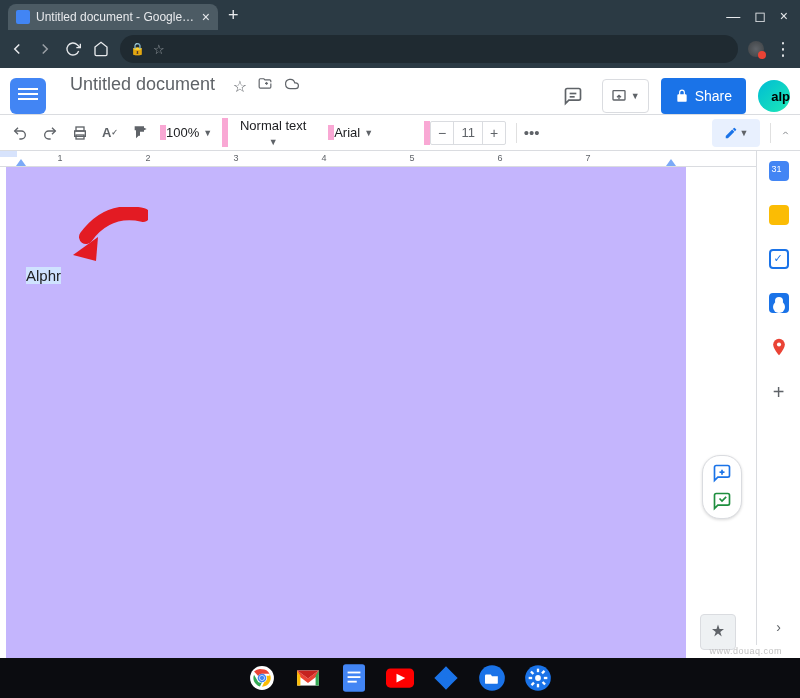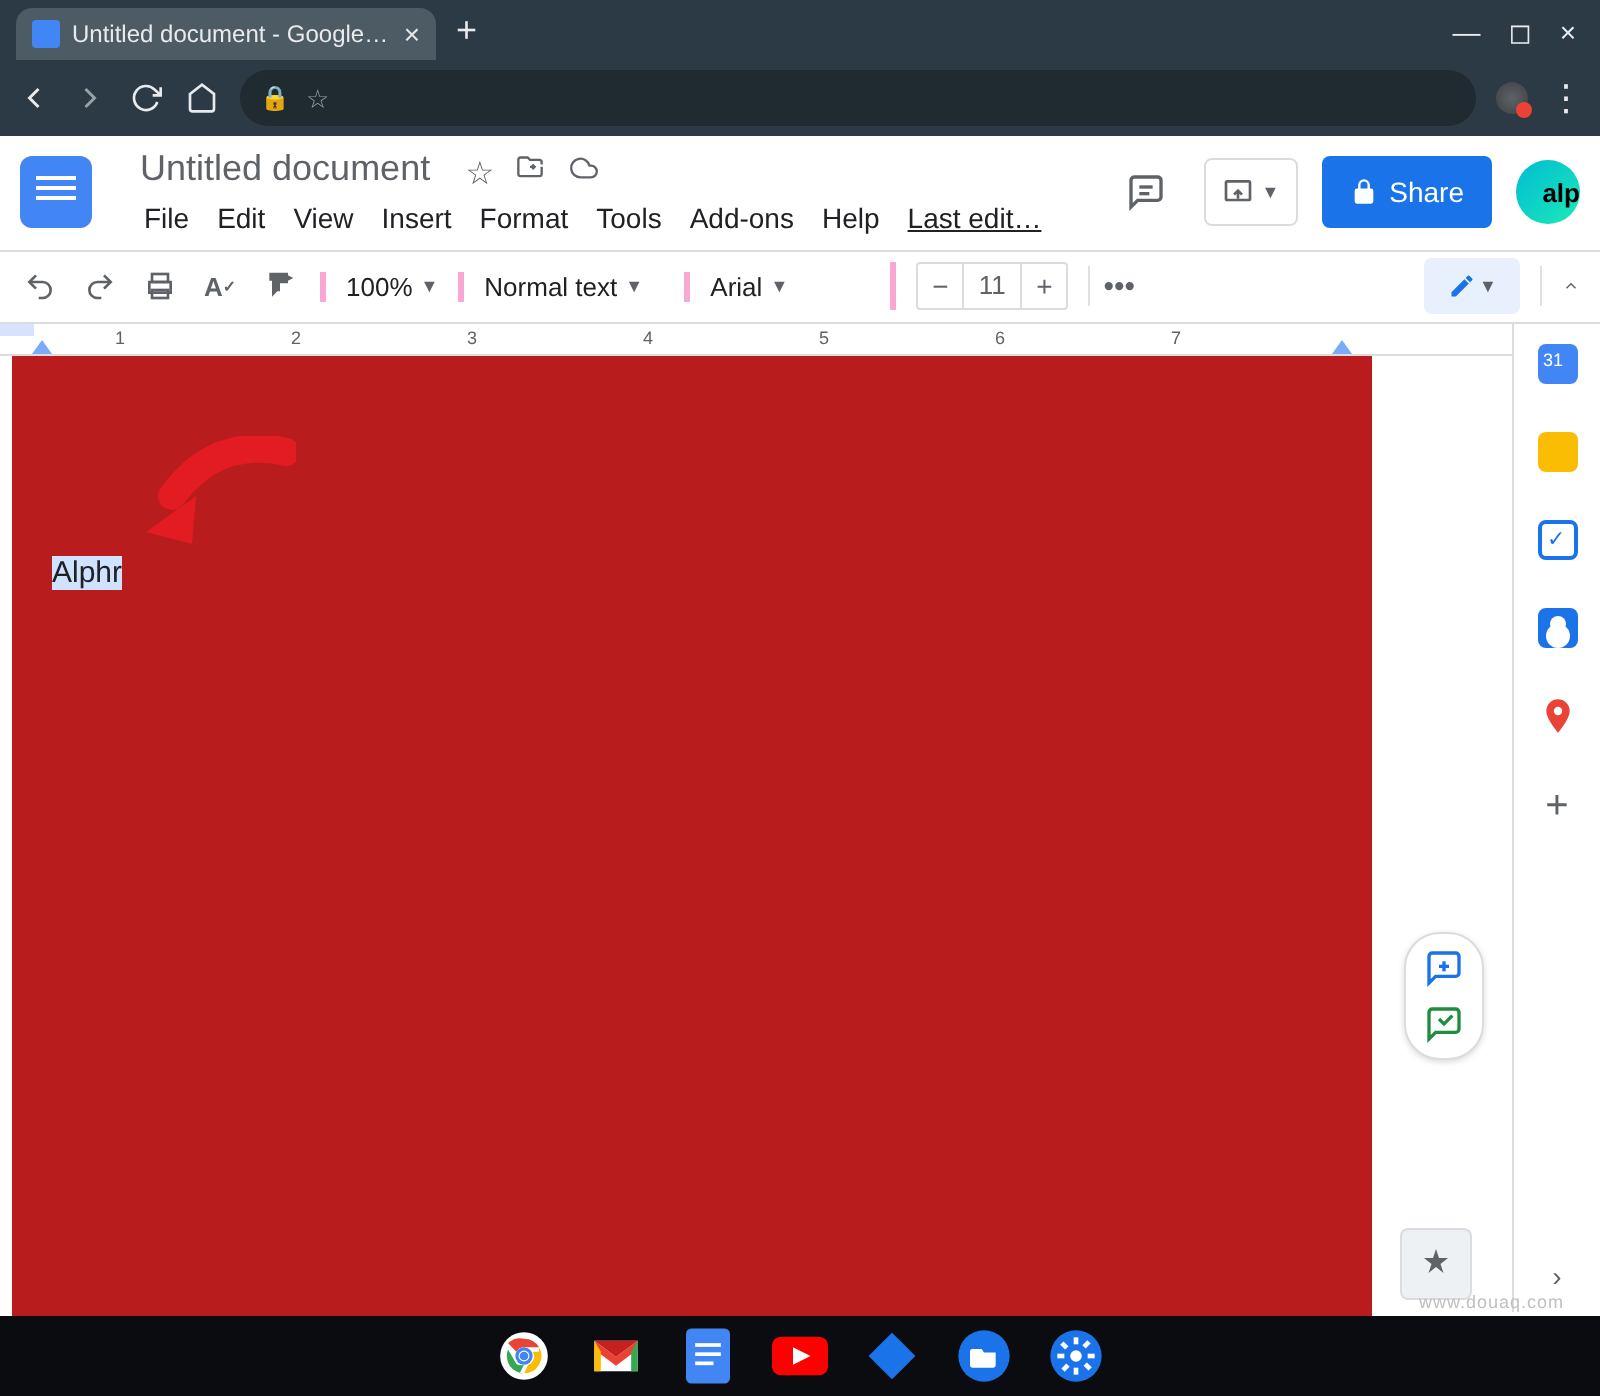--- a/index.html
+++ b/index.html
@@ -36,39 +36,39 @@
   .menubar div { color:#202124; padding:2px 6px; font-size:14px; }
   .last-edit { text-decoration:underline; color:#5f6368; }
   .right-head { margin-left:auto; display:flex; align-items:center; gap:12px; margin-top:4px; }
   .icon-btn { width:34px; height:34px; display:flex; align-items:center; justify-content:center; color:#5f6368; border-radius:4px; }
   .present-btn { border:1px solid #dadce0; border-radius:4px; height:34px; padding:0 8px; display:flex; align-items:center; gap:4px; color:#5f6368; }
   .share-btn { background:#1a73e8; color:#fff; height:36px; border-radius:4px; padding:0 14px; display:flex; align-items:center; gap:6px; font-size:14px; font-weight:500; }
   .avatar { width:32px; height:32px; border-radius:50%; background:linear-gradient(135deg,#00bcd4,#1de9b6); color:#000; font-weight:bold; display:flex; align-items:center; justify-content:flex-end; font-size:13px; }
   
   .toolbar { border-bottom:1px solid #dadce0; height:36px; display:flex; align-items:center; padding:0 10px; gap:10px; color:#5f6368; }
   .tbtn { width:20px; height:20px; display:flex; align-items:center; justify-content:center; font-size:15px; }
-  .zoom-box, .style-box, .font-box { display:flex; align-items:flex-start; gap:6px; border-left:3px solid #f9a8d4; padding-left:10px; }
+  .zoom-box, .style-box, .font-box { display:flex; align-items:flex-start; gap:6px; border-left:6px solid #f9a8d4; }
   .dropdown { display:flex; align-items:center; gap:4px; font-size:13px; color:#202124; }
   .chev { font-size:9px; color:#5f6368; }
   .fontsize { display:flex; align-items:center; border:1px solid #dadce0; border-radius:2px; }
   .fontsize button { background:none; border:none; width:22px; height:22px; color:#5f6368; font-size:14px; }
   .fontsize .val { width:30px; text-align:center; border-left:1px solid #dadce0; border-right:1px solid #dadce0; height:22px; line-height:22px; font-size:13px; }
   .toolbar .spacer { flex:1; }
   .edit-pill { background:#e8f0fe; color:#1a73e8; border-radius:4px; height:28px; width:48px; display:flex; align-items:center; justify-content:center; gap:2px; }
   
   .doc-wrap { display:flex; height:calc(698px - 30px - 38px - 58px - 36px - 40px - 2px); }
   .ruler { height:16px; background:#fff; border-bottom:1px solid #dadce0; position:relative; font-size:9px; color:#5f6368; }
   .ruler-wrap { flex:1; }
   .ruler .marks { position:absolute; left:16px; top:0; display:flex; }
   .ruler .num { width:88px; text-align:center; position:relative; top:2px; }
   .ruler .margin-left { position:absolute; left:0; width:17px; height:6px; top:0; background:#d7e3fc; }
   .ruler .indent { position:absolute; left:16px; top:8px; width:0; height:0; border-left:5px solid transparent; border-right:5px solid transparent; border-bottom:7px solid #7baaf7; }
   .ruler .indent2 { position:absolute; right:80px; top:8px; width:0; height:0; border-left:5px solid transparent; border-right:5px solid transparent; border-bottom:7px solid #7baaf7; }
   .page-scroll { overflow:auto; height:100%; background:#fff; position:relative; }
-  .page { width:680px; min-height:500px; margin:0 0 0 6px; padding:100px 20px 20px 20px; background:#b91c1c; position:relative; }
+  .page { width:680px; min-height:500px; margin:0 0 0 6px; padding:100px 20px 20px 20px; background:#c4b5fd; position:relative; }
   .sel-text { background:#cfe2ff; color:#202124; font-size:15px; font-family: Arial; display:inline-block; }
   .red-arrow { position:absolute; left:62px; top:40px; }
   .comment-pill { position:absolute; right:14px; top:288px; background:#fff; border:1px solid #dadce0; border-radius:18px; box-shadow:0 1px 3px rgba(0,0,0,.15); padding:6px 8px; display:flex; flex-direction:column; gap:6px; }
   .comment-pill .ic { width:22px; height:22px; color:#1a73e8; display:flex; align-items:center; justify-content:center; }
   .comment-pill .ic2 { color:#1e8e3e; }
   .side-panel { width:44px; border-left:1px solid #dadce0; display:flex; flex-direction:column; align-items:center; padding-top:10px; gap:24px; }
   .side-panel .app-ic { width:20px; height:20px; border-radius:4px; }
   .cal { background:#4285f4; position:relative; }
   .cal::after { content:"31"; position:absolute; color:#fff; font-size:9px; left:3px; top:3px; }
   .keep { background:#fbbc04; }
@@ -146,31 +146,20 @@
             <path d="M22 9V7a2 2 0 0 0-2-2h-8l-2-2H4a2 2 0 0 0-2 2v12a2 2 0 0 0 2 2h16a2 2 0 0 0 2-2v-6"></path>
             <path d="M12 11l4 0M14 9l2 2-2 2"></path>
           </svg>
       </span>
       <span>
         <svg width="18" height="14" viewBox="0 0 24 24" fill="none" stroke="#5f6368" stroke-width="2">
             <path d="M18 10h-1.26A8 8 0 1 0 9 20h9a5 5 0 0 0 0-10z"></path>
           </svg>
       </span>
     </span>
-    <div class="menubar">
-      <div>File</div>
-      <div>Edit</div>
-      <div>View</div>
-      <div>Insert</div>
-      <div>Format</div>
-      <div>Tools</div>
-      <div>Add-ons</div>
-      <div>Help</div>
-      <div class="last-edit">Last edit…</div>
-    </div>
   </div>
   <div class="right-head">
     <div class="icon-btn">
       <svg width="20" height="20" viewBox="0 0 24 24" fill="none" stroke="#5f6368" stroke-width="2">
           <path d="M21 15a2 2 0 0 1-2 2H7l-4 4V5a2 2 0 0 1 2-2h14a2 2 0 0 1 2 2z"></path>
           <line x1="8" y1="9" x2="16" y2="9"></line>
           <line x1="8" y1="13" x2="14" y2="13"></line>
         </svg>
     </div>
     <div class="present-btn">
@@ -218,21 +207,21 @@
         <path d="M18 4V2H4v6h2v12l4-4h2V10h6V8l4-2-4-2z"></path>
       </svg>
     </div>
   <div class="zoom-box">
     <div class="dropdown">
         <span>100%</span>
         <span class="chev">▼</span>
       </div>
   </div>
   <div class="style-box">
-    <div class="dropdown" style="width:90px;">
+    <div class="dropdown" style="width:90px;flex-direction:column;">
         <span>Normal text</span>
         <span class="chev">▼</span>
       </div>
   </div>
   <div class="font-box">
     <div class="dropdown" style="width:80px;">
         <span>Arial</span>
         <span class="chev">▼</span>
       </div>
   </div>

